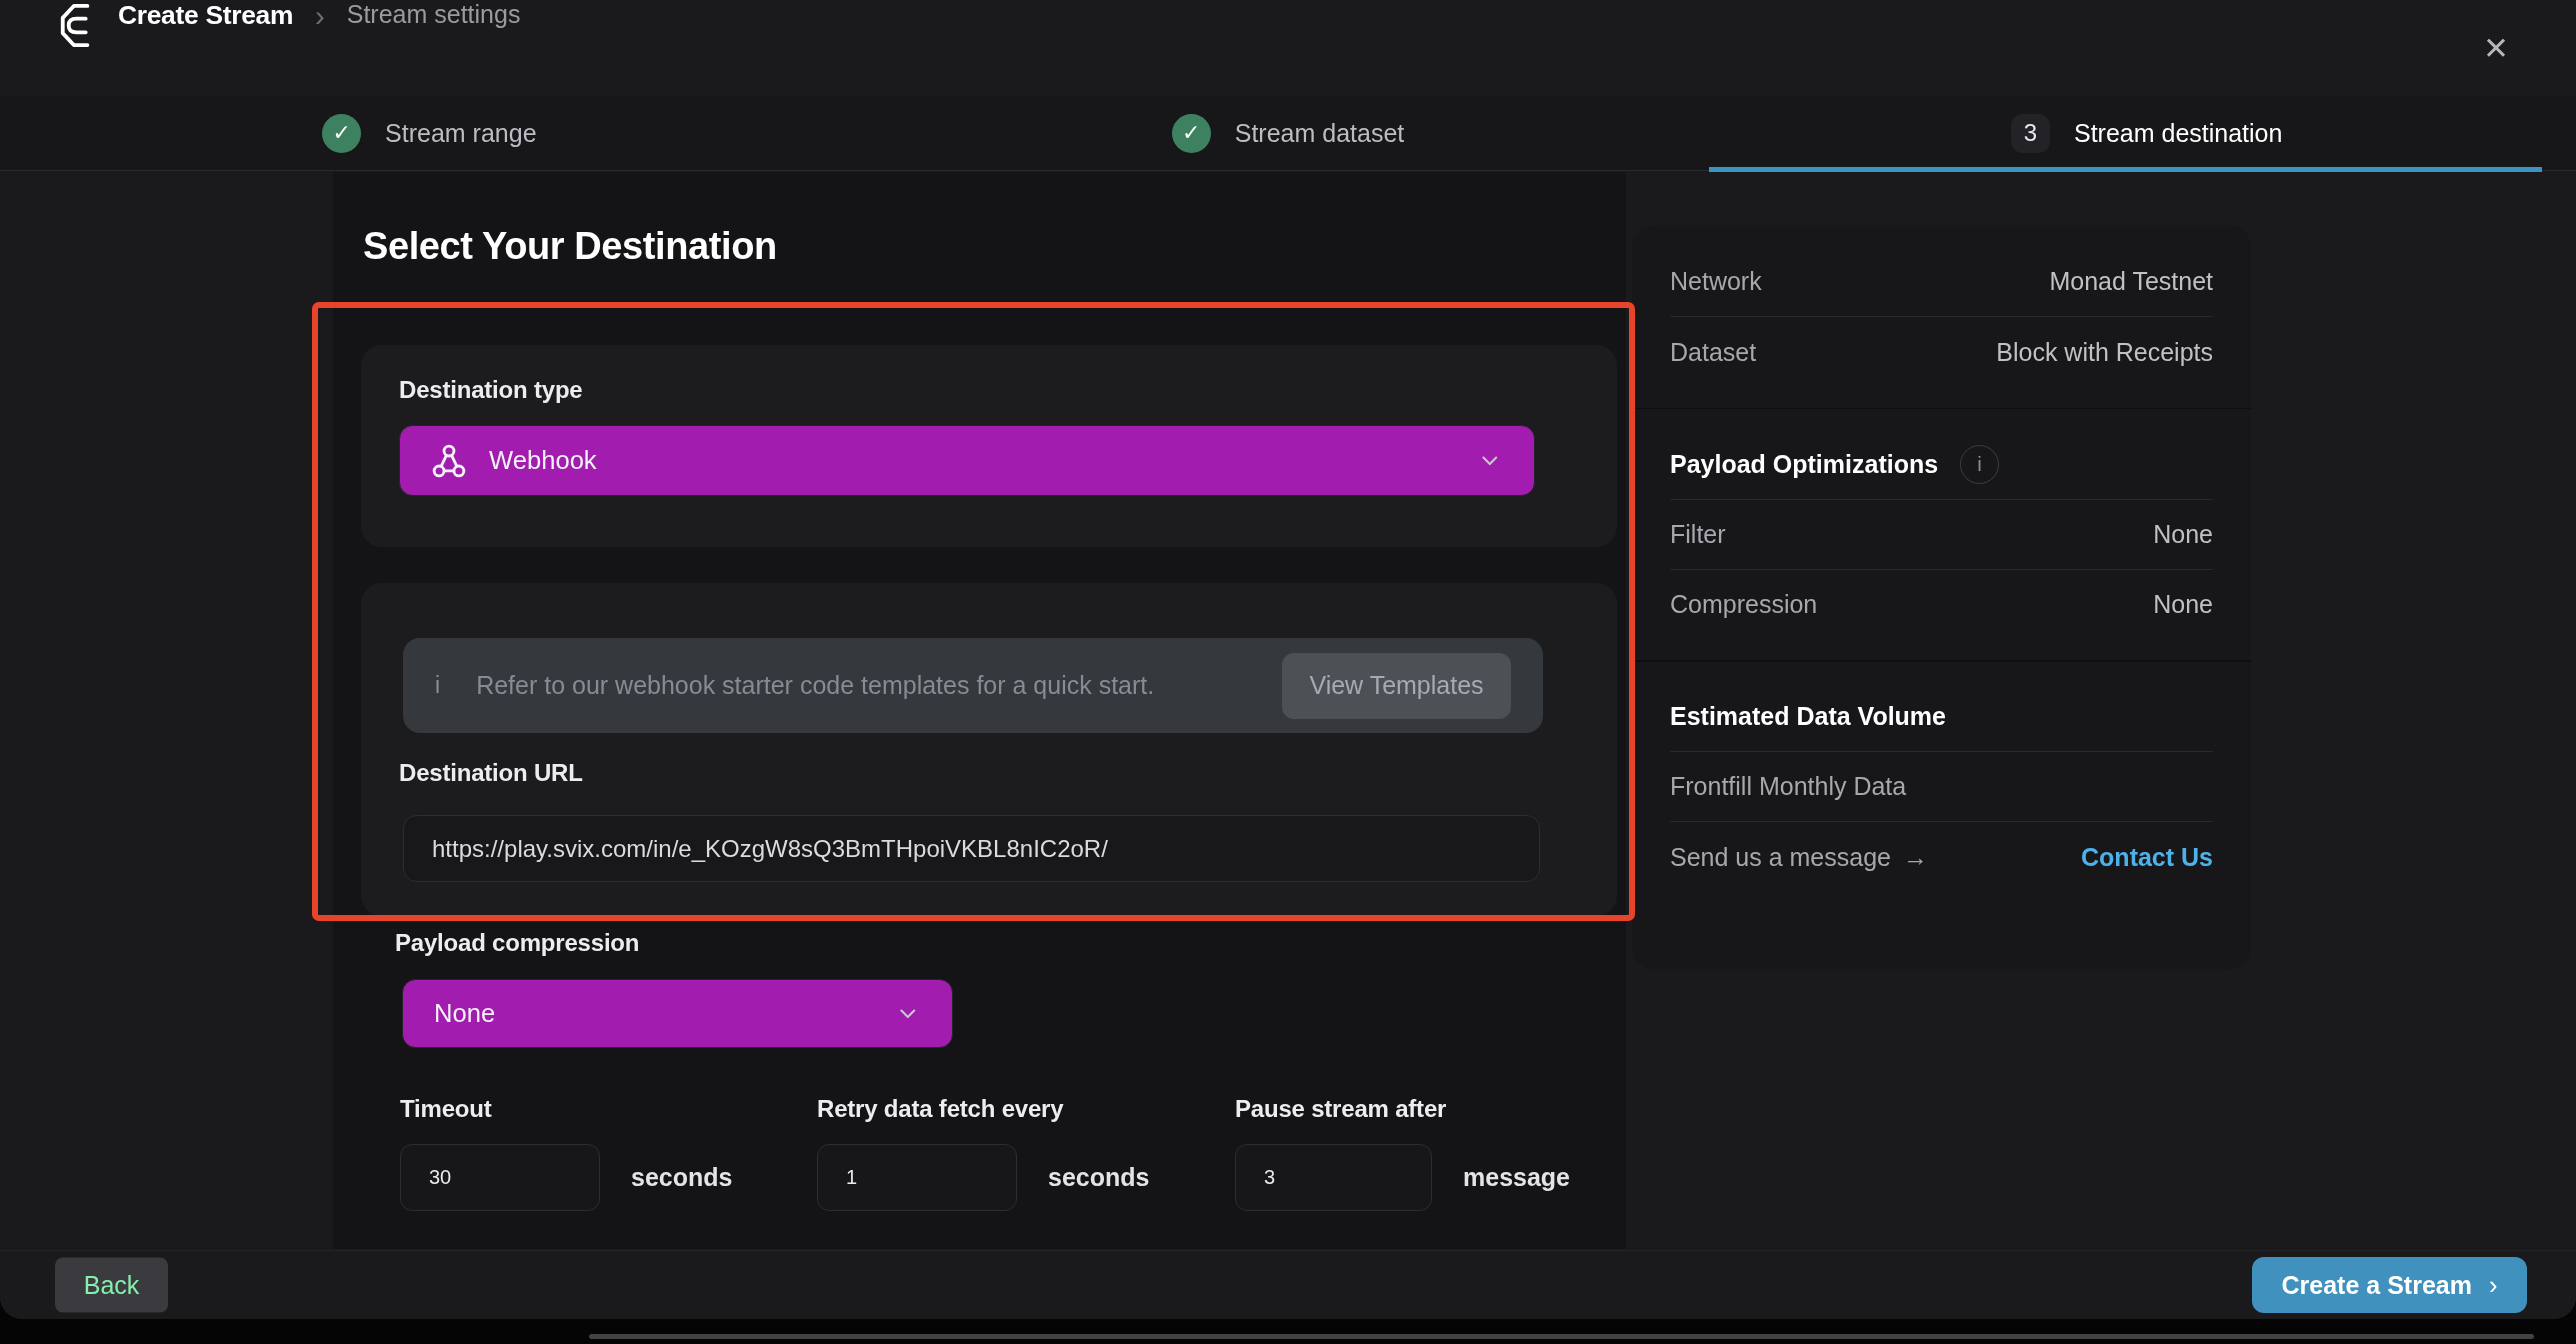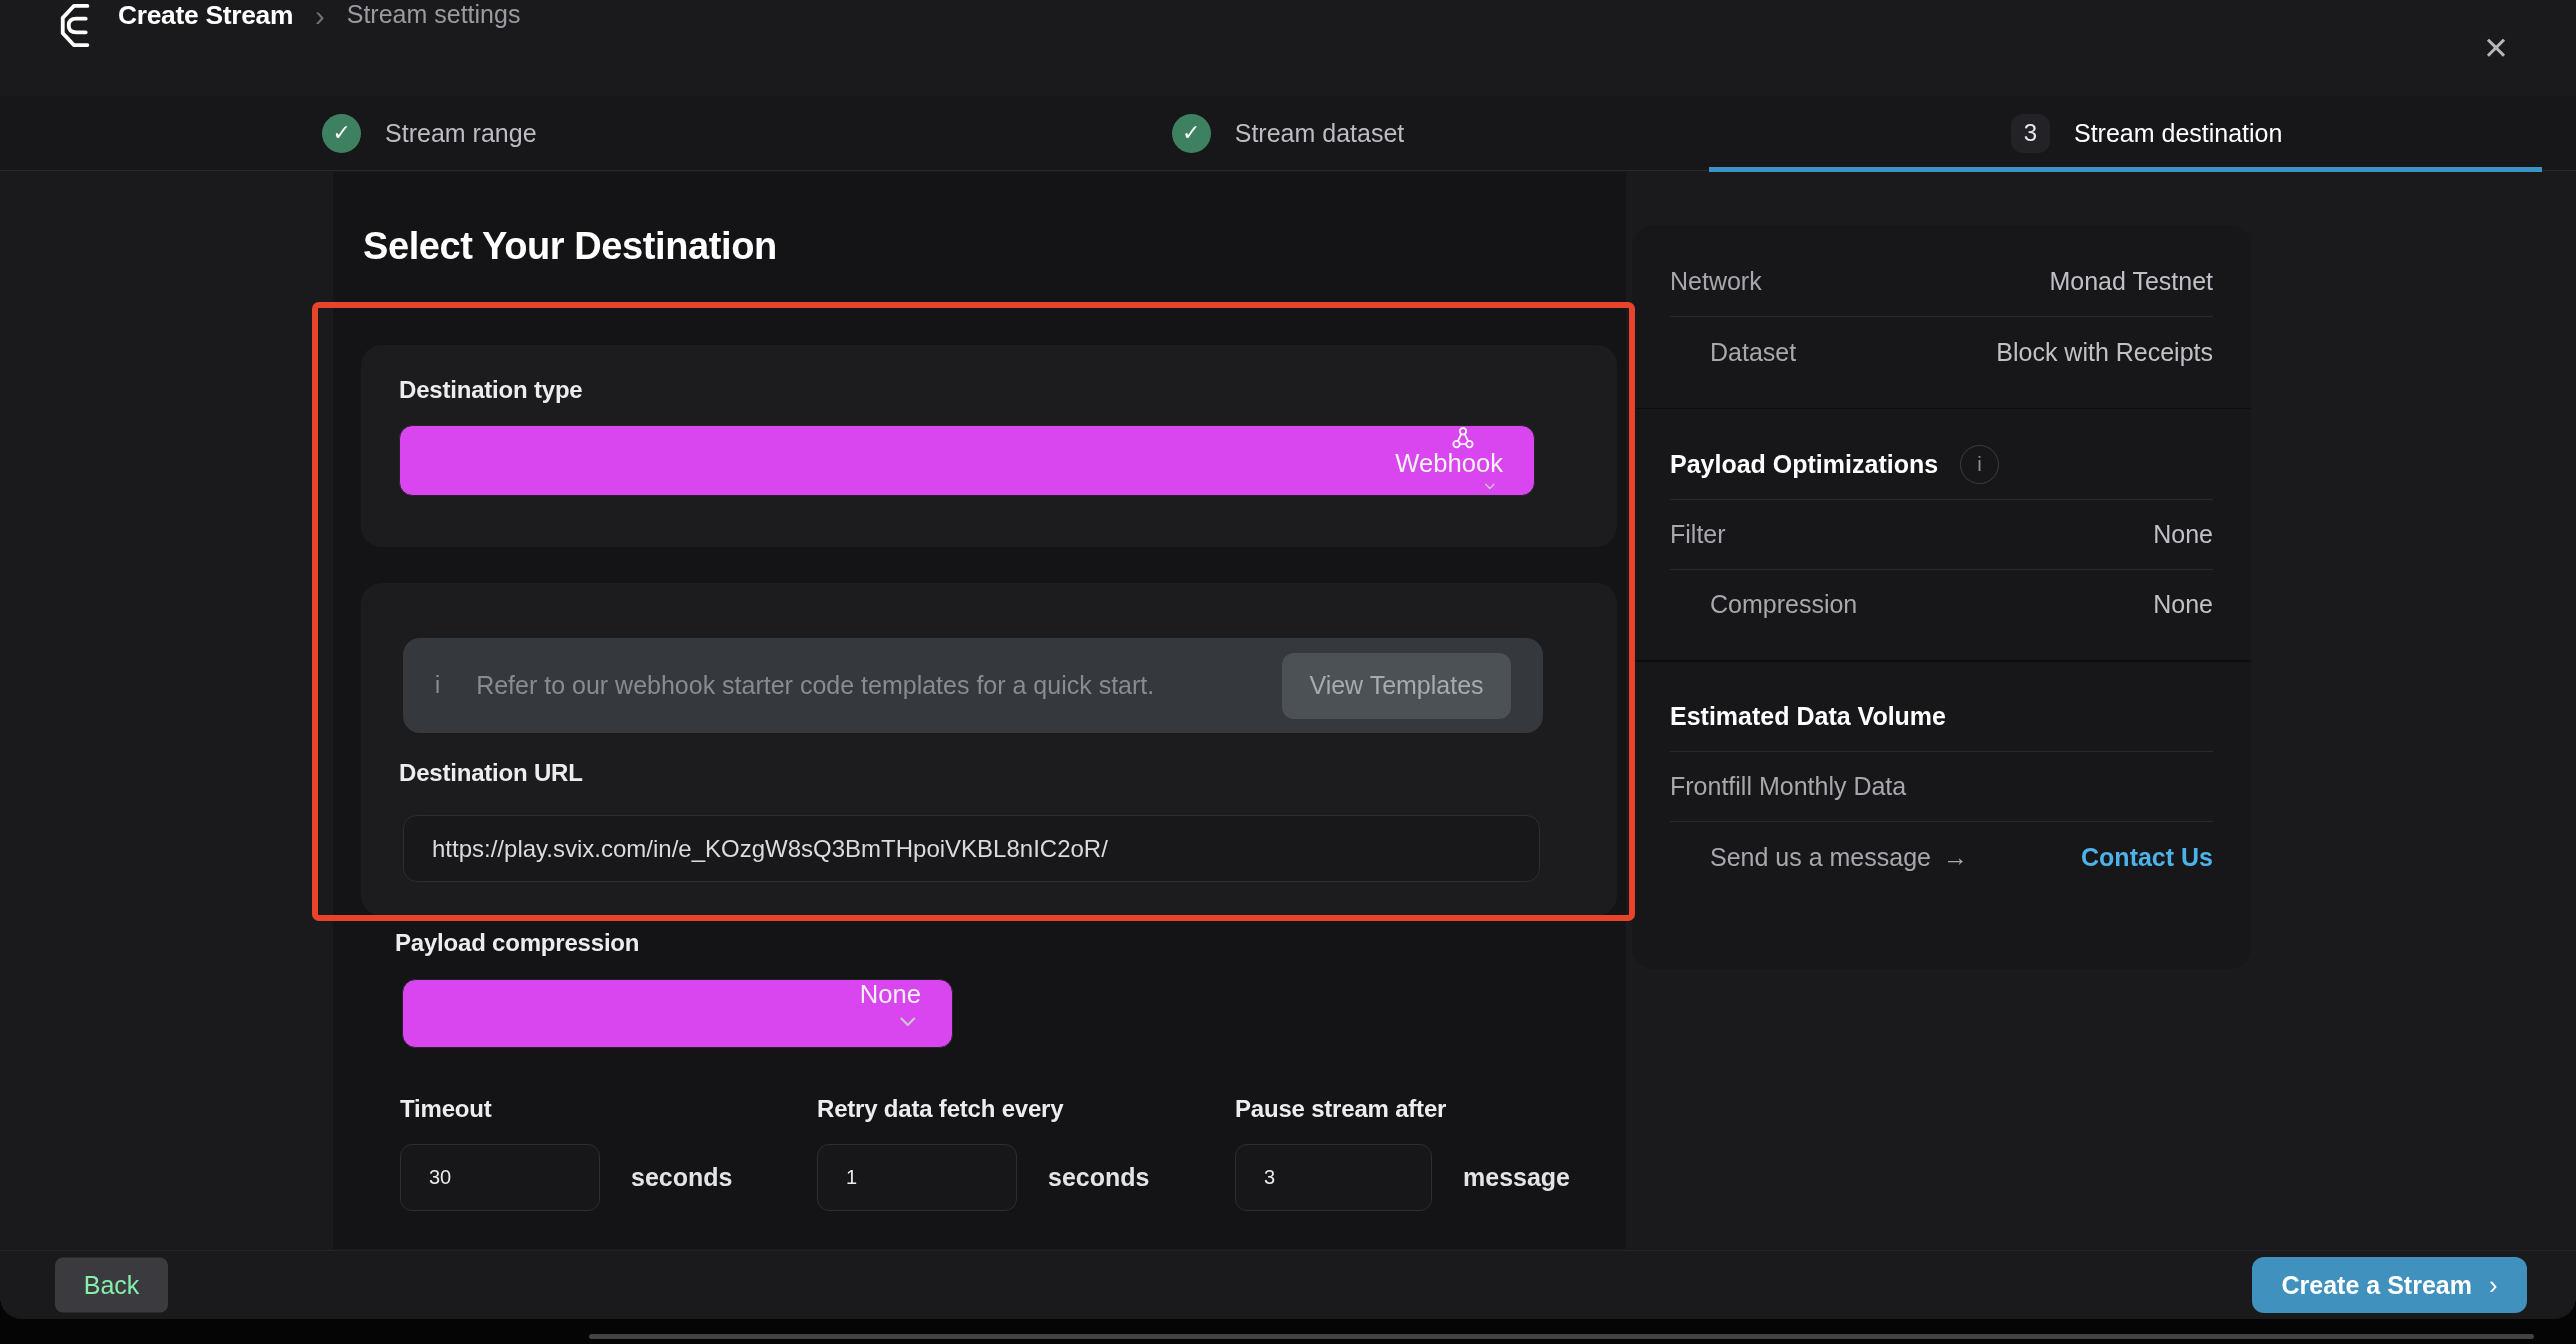--- a/index.html
+++ b/index.html
@@ -33,22 +33,22 @@
   
   .content { position:absolute; left:0; top:172px; width:100%; height:1077px; background:#1a1a1d; }
   .column { position:absolute; left:333px; top:0; width:1293px; height:100%; background:#141417; }
   .h1 { position:absolute; left:30px; top:53px; color:#ffffff; font-size:38px; font-weight:700; letter-spacing:-0.4px; }
 
   .card { position:absolute; left:28px; width:1256px; background:#1c1c1f; border-radius:20.5px; }
   .card1 { top:173px; height:202px; }
   .card2 { top:411px; height:333px; }
   .fld-label { color:#ededf0; font-size:24px; font-weight:600; letter-spacing:-0.2px; }
 
-  .select { position:absolute; background:#d946ef; border:0.9px solid #242428; border-radius:13.6px;
-            display:flex; align-items:flex-end; padding:0 31px; cursor:pointer;flex-direction:column; }
+  .select { position:absolute; background:#a21caf; border:0.9px solid #242428; border-radius:13.6px;
+            display:flex; align-items:center; padding:0 31px; cursor:pointer; }
   .sel1 { left:38px; top:80px; width:1136px; height:71px; }
   .select .sel-text { color:#f2f2f4; font-size:25.6px; }
   .select .chev { margin-left:auto; width:25.6px; height:25.6px; }
 
   .banner { position:absolute; left:42px; top:55px; width:1140px; height:95px; background:#35393d;
             border-radius:17px; display:flex; align-items:center; padding:0 32px; }
   .banner-i { color:#8b9096; font-size:23px; font-style:normal; margin-right:36px; }
   .banner-text { color:#878c92; font-size:25px; }
   .banner-btn { margin-left:auto; width:229px; height:66px; background:#4c5156; border-radius:12px;
                 color:#a6abb1; font-size:25px; display:flex; align-items:center; justify-content:center; cursor:pointer; }
@@ -68,21 +68,21 @@
   .num-unit { color:#e3e4e6; font-size:25px; font-weight:600; }
 
   .red-box { position:absolute; left:312px; top:130px; width:1323px; height:619px;
              border:6.8px solid #e8432b; border-radius:6.8px; pointer-events:none; z-index:6; }
 
   
   .panel { position:absolute; left:1632px; top:53px; width:619px; height:744px;
            background:#17171a; border-radius:22px; padding:22px 38px 0 38px; }
   .p-row { height:70px; display:flex; align-items:center; justify-content:space-between;
            border-bottom:0.9px solid rgba(255,255,255,.08); }
-  .p-row.noline { border-bottom:none;margin-left:40px; }
+  .p-row.noline { border-bottom:none; }
   .p-label { color:#a7a8ae; font-size:25px; }
   .p-value { color:#c0c1c7; font-size:25px; }
   .p-title { color:#ffffff; font-size:25px; font-weight:600; }
   .p-divider { height:1.7px; background:#0e0e10; margin:20.5px -38px; }
   .info-circle { width:39px; height:39px; border:1.7px solid #3c3c42; border-radius:50%;
                  color:#8c8d93; font-size:20.5px; display:flex; align-items:center; justify-content:center;
                  margin-left:22px; cursor:pointer; }
   .p-title-row { height:70px; display:flex; align-items:center; border-bottom:0.9px solid rgba(255,255,255,.08); }
   .arrow { color:#a7a8ae; font-size:25px; margin-left:12px; }
   .link { color:#4db2ea; font-size:25px; font-weight:600; cursor:pointer; }

